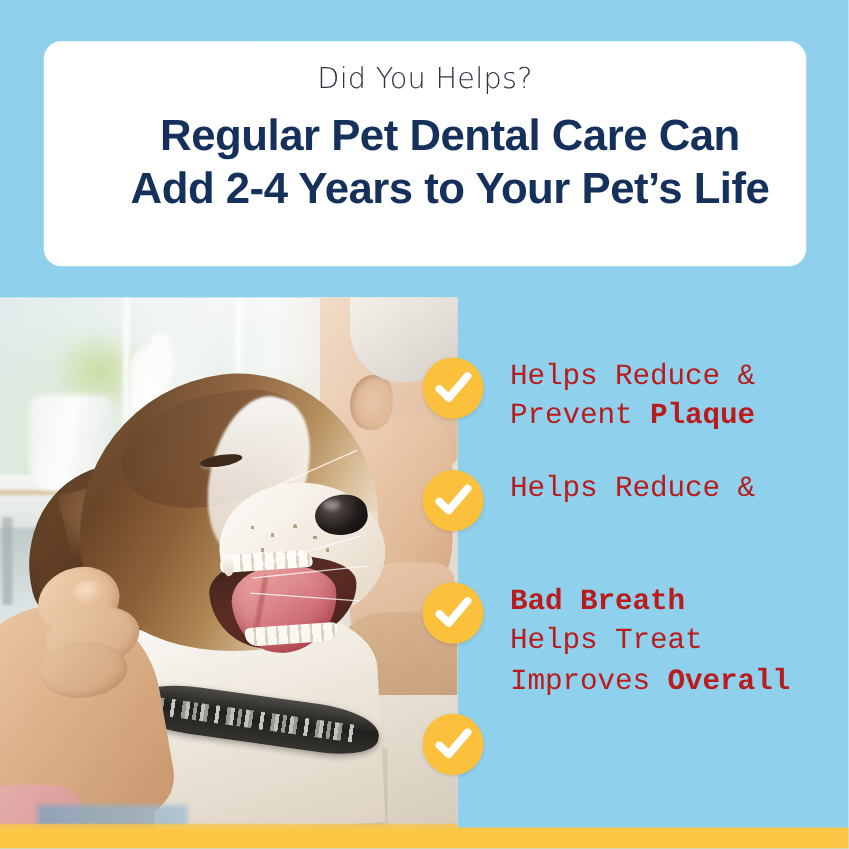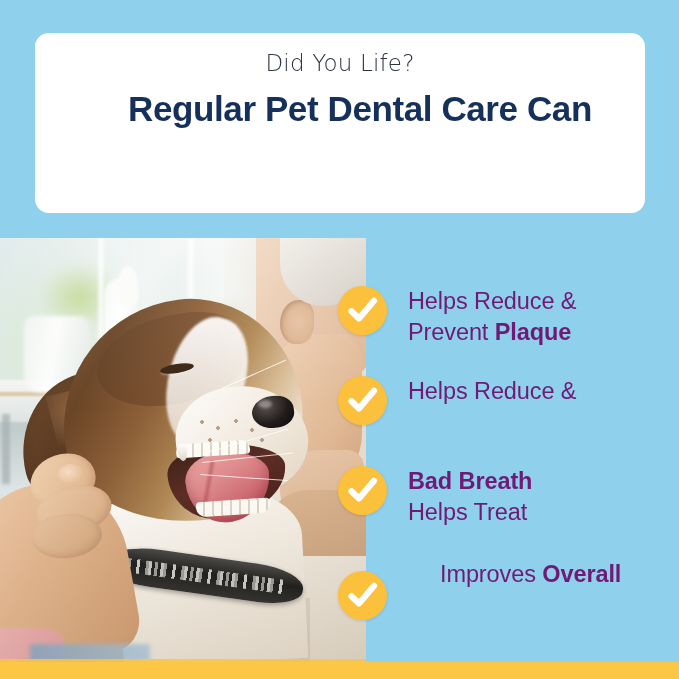--- a/index.html
+++ b/index.html
@@ -394,24 +394,24 @@
     width: 49px;
     height: 49px;
     border-radius: 50%;
     background: #fbc13c;
     box-shadow: 0 1px 3px rgba(0,0,0,.12);
   }
   .check-circle svg { display: block; }
   .bullet-text {
     position: absolute;
     left: 408px;
-    font-family: Liberation Sans, sans-serif;
+    font-family: Liberation Mono, monospace;
     font-size: 23.5px;
     line-height: 31px;
-    color: #701a75;
+    color: #b91c1c;
     letter-spacing: -0.1px;
     white-space: nowrap;
   }
   .bullet-text .b { font-weight: bold; text-align: right; }
   .bullet-text .n { font-weight: normal; }
   .bullet-line { display: block; }
 
   
   .bottom-bar {
     position: absolute;
@@ -430,23 +430,24 @@
     background: #f7c44c;
     opacity: .85;
   }
 </style>
 </head>
 <body>
 
 <div id="canvas">
 
   <div class="header-card">
-    <div class="eyebrow">Did You Life?</div>
+    <div class="eyebrow">Did You Helps?</div>
     <div class="headline">
       <span class="headline-line">Regular Pet Dental Care Can</span>
+      <span class="headline-line">Add 2-4 Years to Your Pet’s Life</span>
     </div>
   </div>
 
   <div class="photo-panel">
     <div class="ph-layer bg-room"></div>
     <div class="ph-layer greenery"></div>
     <div class="ph-layer window-light"></div>
     <div class="ph-layer green-out"></div>
     <div class="ph-layer win-mullion m1"></div>
     <div class="ph-layer win-mullion m2"></div>
@@ -534,20 +535,20 @@
   <div class="bullet-text" style="top:466px;">
     <span class="bullet-line"><span class="b">Bad Breath</span></span>
     <span class="bullet-line"><span class="n">Helps Treat</span></span>
   </div>
 
   <div class="check-circle" style="left:338px; top:571px;">
     <svg width="49" height="49" viewBox="0 0 49 49" aria-hidden="true">
       <path d="M13.5 25.2 L21 32.4 L36 14.8" fill="none" stroke="#ffffff" stroke-width="6.2" stroke-linecap="round" stroke-linejoin="round"></path>
     </svg>
   </div>
-  <div class="bullet-text" style="top:559px;margin-left:32px;">
+  <div class="bullet-text" style="top:530px;">
     <span class="bullet-line"><span class="n">Improves </span><span class="b">Overall</span></span>
   </div>
 
   <div class="bottom-bar-soft"></div>
   <div class="bottom-bar"></div>
 
 </div>
 
 </body></html>

